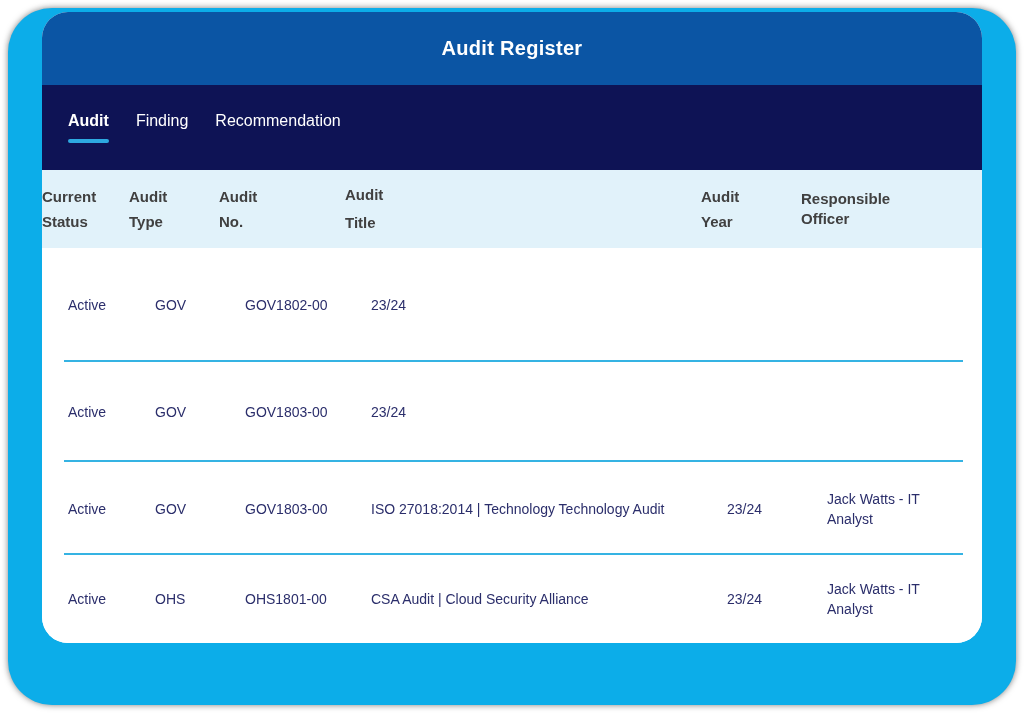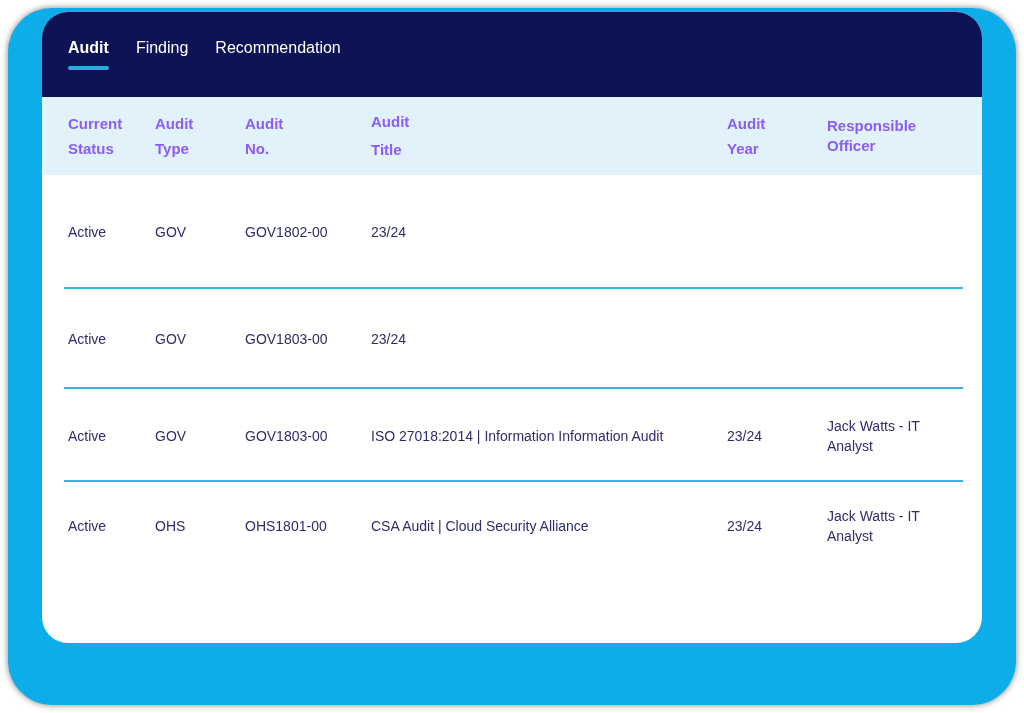--- a/index.html
+++ b/index.html
@@ -64,22 +64,21 @@
     background: transparent;
   }
   .tab.active .tab-label { font-weight: bold; }
   .tab.active .tab-underline { background: #2DA9E1; }
 
   .thead {
     height: 78px;
     background: #E1F2FA;
     display: flex;
     align-items: center;
-    padding-left: 26px;
-    color: #8b5cf6;
+    color: #404040;
     font-size: 15px;
     font-weight: bold;
     line-height: 25px;
   }
   .thead .cell { white-space: pre-line; }
 
   .tbody { background: #ffffff; }
   .row {
     display: flex;
     align-items: center;
@@ -107,20 +106,23 @@
   .col-title   { width: 356px; padding-right: 42px; line-height: 28px; }
   .col-year    { width: 100px; }
   .col-officer { width: 135px; line-height: 20px; }
 </style>
 </head>
 <body>
 
 <div class="frame">
   <div class="card">
 
+    <div class="titlebar">
+      <span class="title">Audit Register</span>
+    </div>
 
     <div class="tabbar">
       <div class="tab active">
         <span class="tab-label">Audit</span>
         <span class="tab-underline"></span>
       </div>
       <div class="tab">
         <span class="tab-label">Finding</span>
         <span class="tab-underline"></span>
       </div>
@@ -158,21 +160,21 @@
         <div class="cell col-status">Active</div>
         <div class="cell col-type">GOV</div>
         <div class="cell col-no">GOV1803-00</div>
         <div class="cell col-year">23/24</div>
       </div>
 
       <div class="row r3 divided">
         <div class="cell col-status">Active</div>
         <div class="cell col-type">GOV</div>
         <div class="cell col-no">GOV1803-00</div>
-        <div class="cell col-title">ISO 27018:2014 | Information Information Audit</div>
+        <div class="cell col-title">ISO 27018:2014 | Technology Technology Audit</div>
         <div class="cell col-year">23/24</div>
         <div class="cell col-officer">Jack Watts - IT Analyst</div>
       </div>
 
       <div class="row r4">
         <div class="cell col-status">Active</div>
         <div class="cell col-type">OHS</div>
         <div class="cell col-no">OHS1801-00</div>
         <div class="cell col-title">CSA Audit | Cloud Security Alliance</div>
         <div class="cell col-year">23/24</div>

